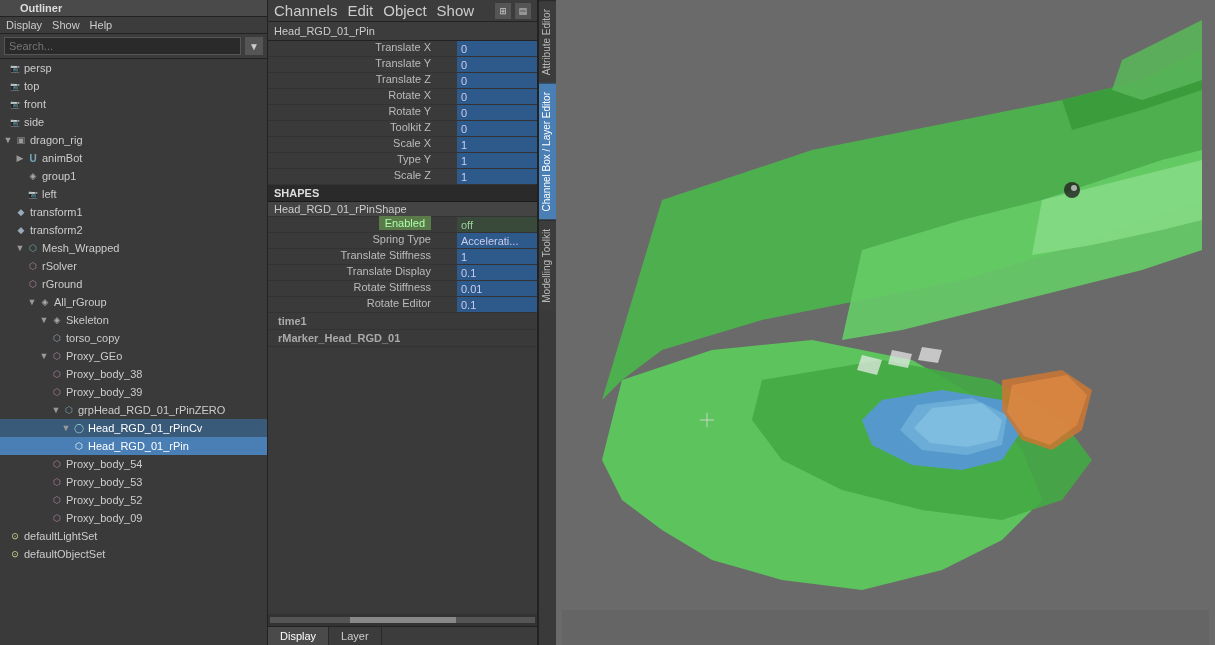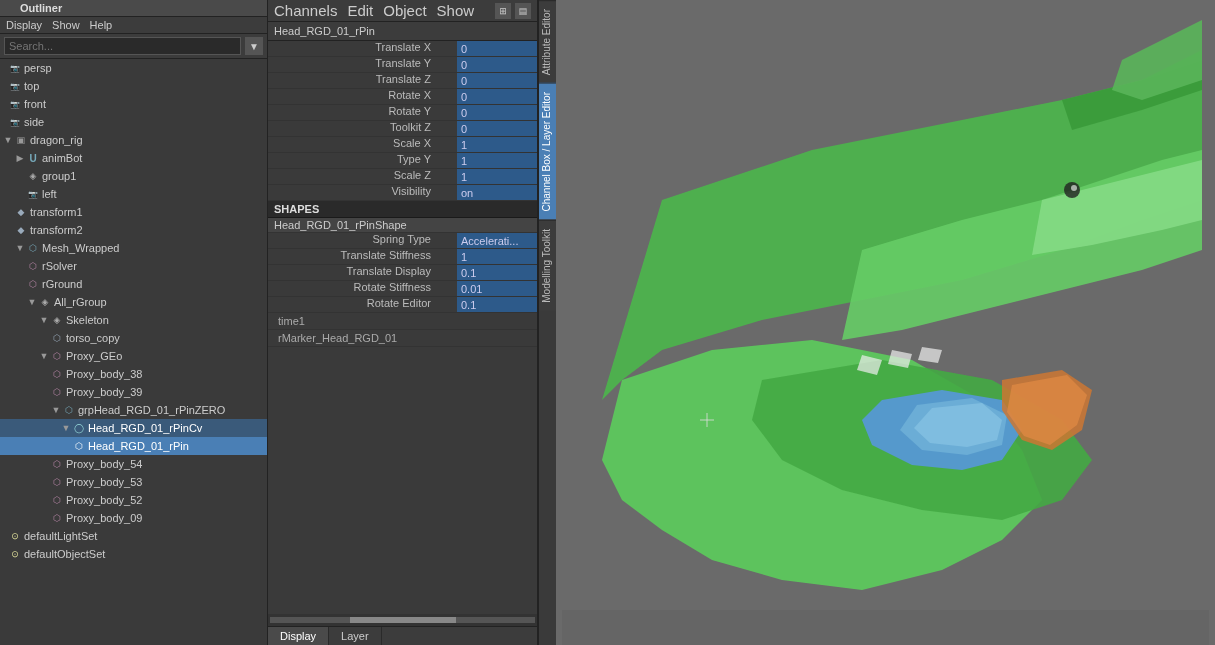--- a/index.html
+++ b/index.html
@@ -238,20 +238,21 @@
       color: #ddd;
       border-bottom: 1px solid #1a1a1a;
     }
 
     .input-item {
       padding: 2px 10px;
       font-size: 11px;
       color: #aaa;
       border-bottom: 1px solid #333;
       cursor: pointer;
+      font-weight: bold;
     }
 
     .scrollbar-area {
       height: 12px;
       background: #333;
       display: flex;
       align-items: center;
       padding: 0 2px;
     }
     .scrollbar-track {
@@ -537,28 +538,30 @@
       <div class="channel-row">
         <div class="channel-label">Type Y</div>
         <div class="channel-value blue">1</div>
       </div>
 
       <div class="channel-row">
         <div class="channel-label">Scale Z</div>
         <div class="channel-value blue">1</div>
       </div>
 
-      <div class="channel-row">
-        <div class="channel-label">Visibility</div>
-        <div class="channel-value blue">on</div>
-      </div>
 
       <div class="shapes-header">SHAPES</div>
       <div class="shape-name-row">Head_RGD_01_rPinShape</div>
 
+      <div class="channel-row" style="background:#3a3a3a;">
+        <div class="channel-label">
+          <span style="background:#5a7a4a;padding:1px 6px;color:#afa;">Enabled</span>
+        </div>
+        <div class="channel-value" style="background:#3a4a3a;color:#9c9;">off</div>
+      </div>
 
       <div class="channel-row">
         <div class="channel-label">Spring Type</div>
         <div class="channel-value blue">Accelerati...</div>
       </div>
 
       <div class="channel-row">
         <div class="channel-label">Translate Stiffness</div>
         <div class="channel-value blue">1</div>
       </div>

